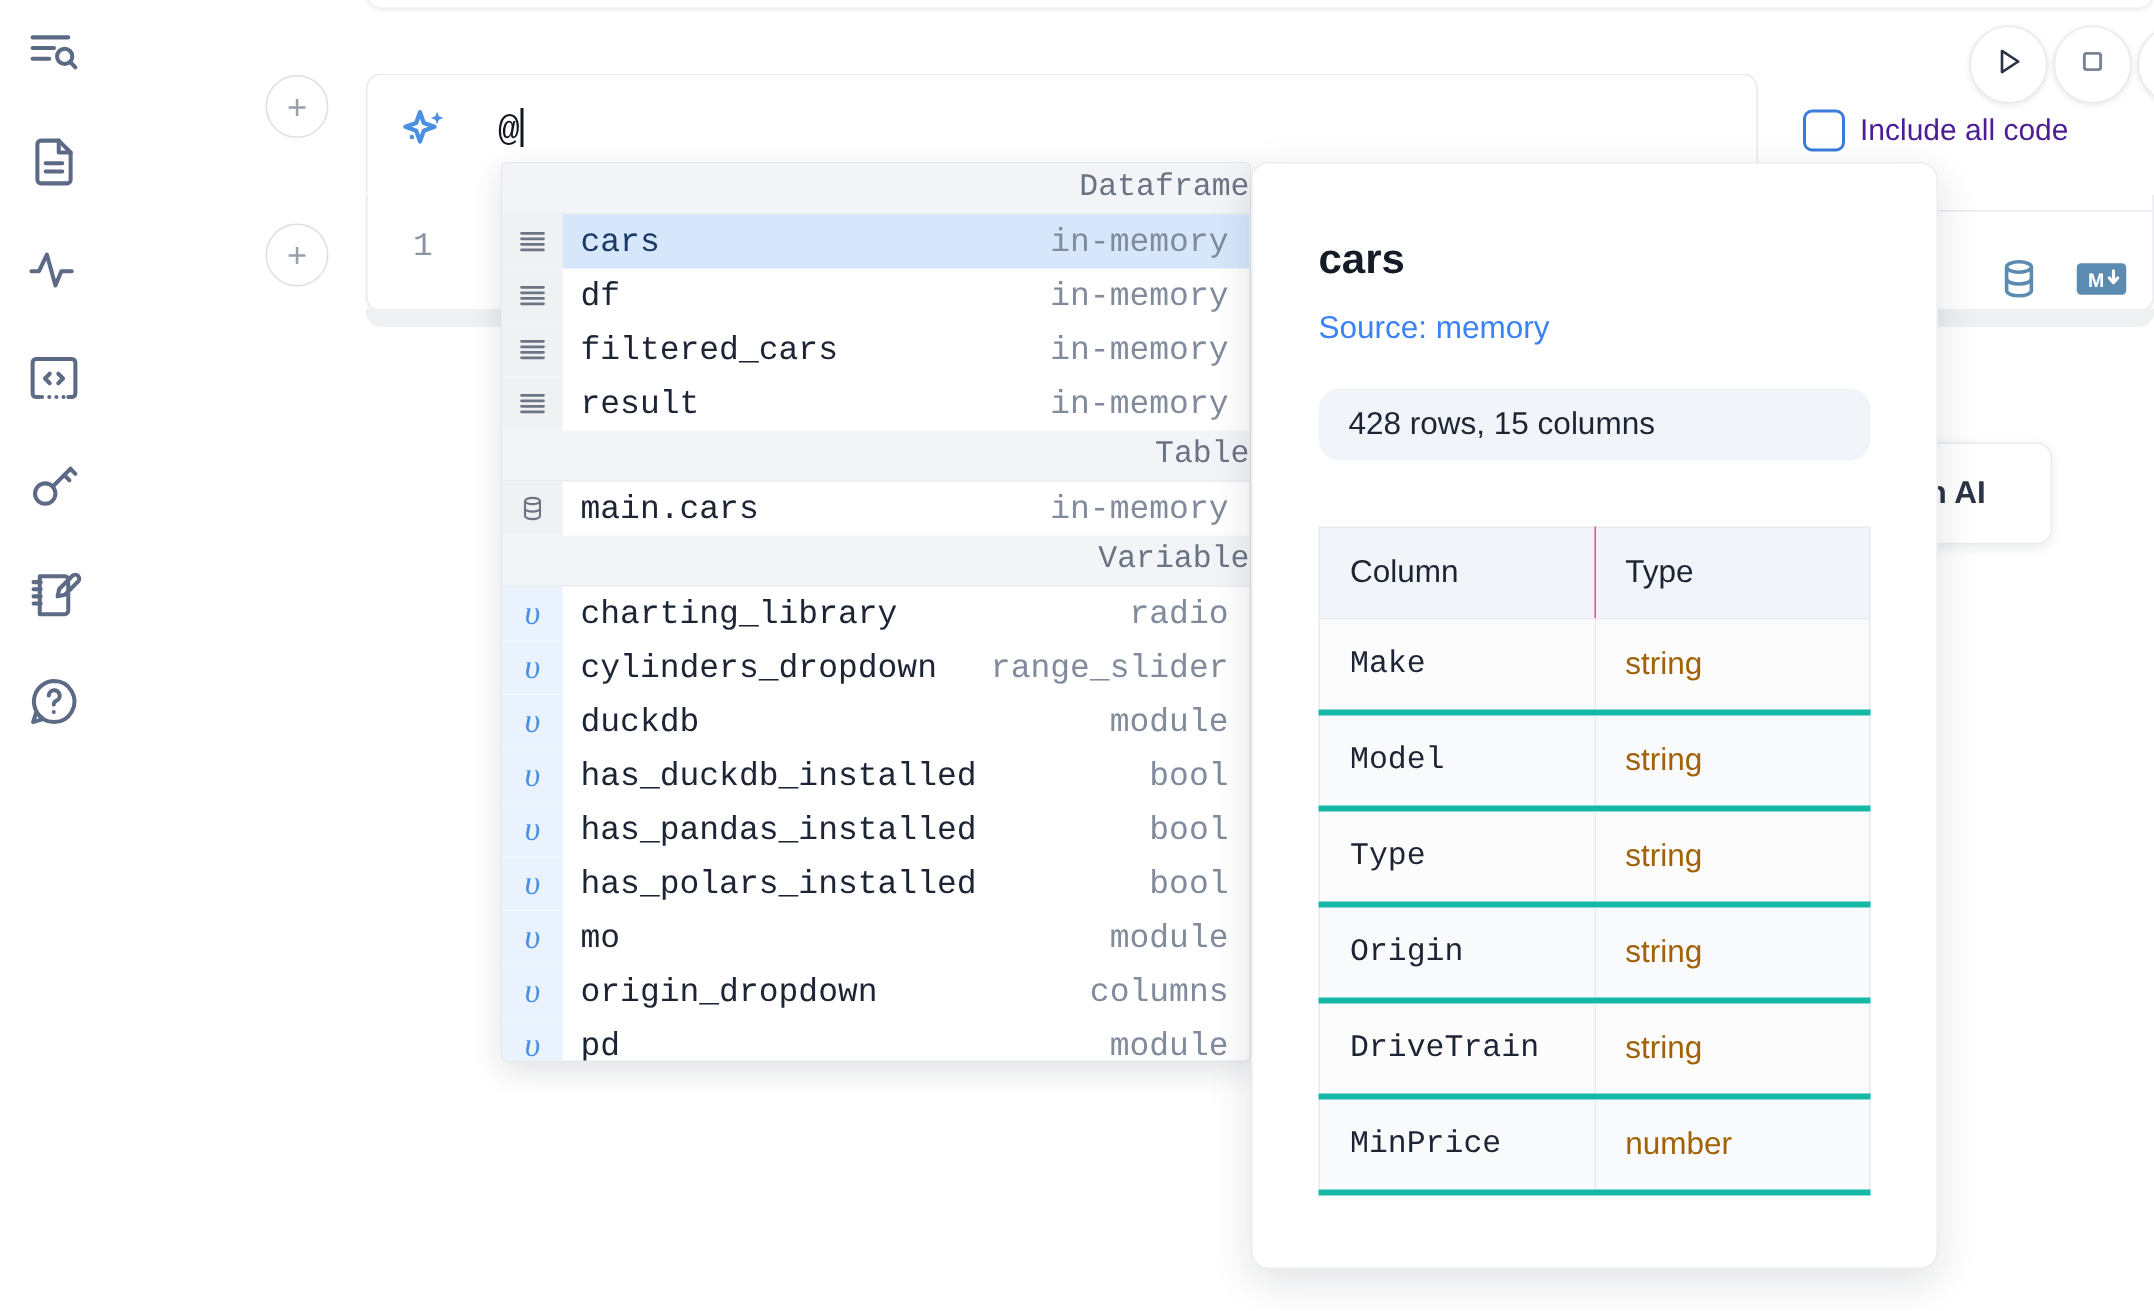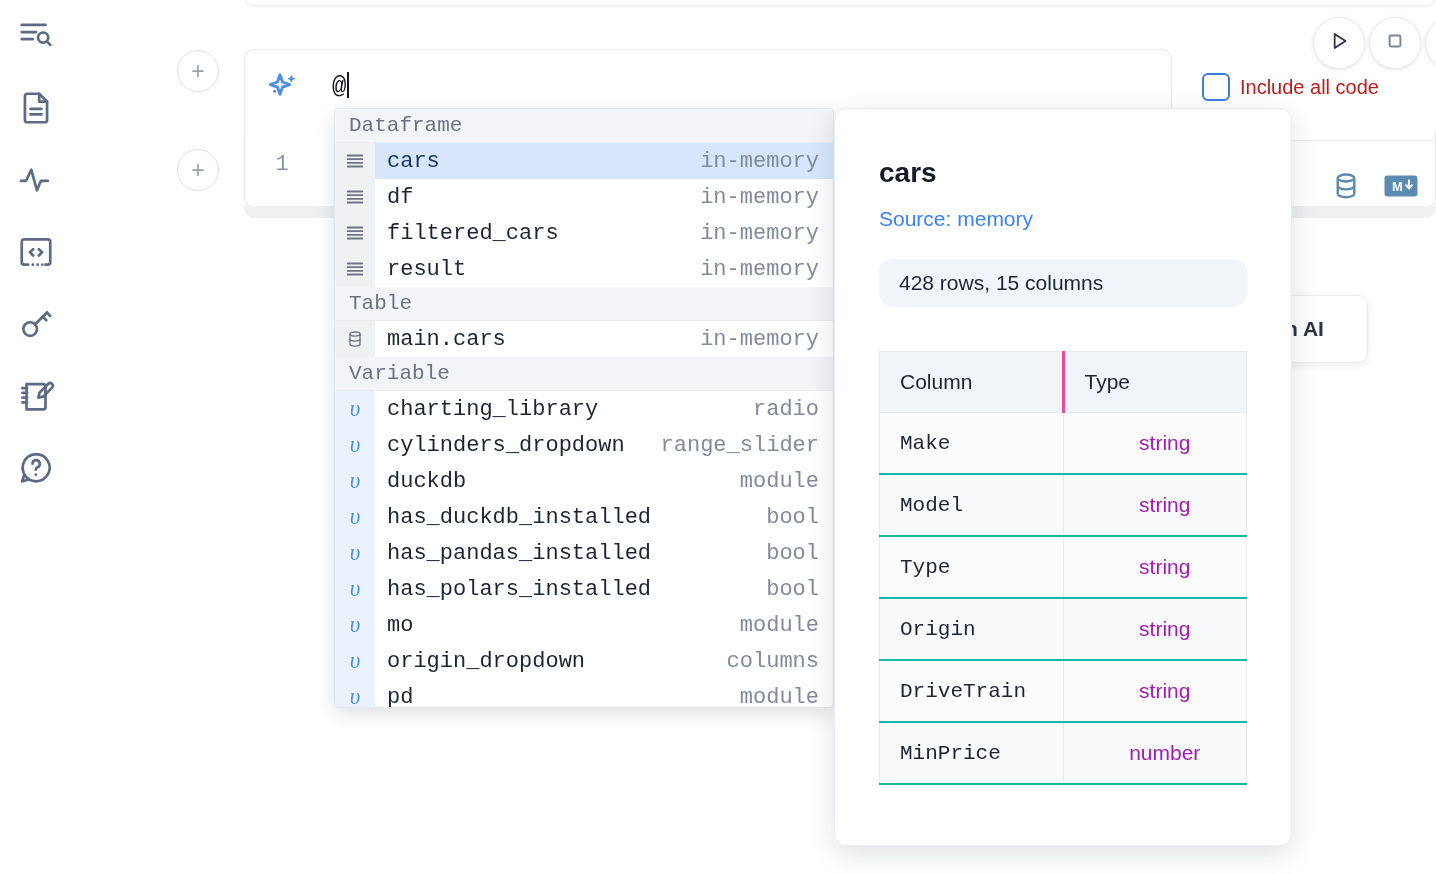--- a/index.html
+++ b/index.html
@@ -40,21 +40,21 @@
   
   .circ-btn { position:absolute; width:52px; height:52px; border-radius:50%;
               background:#fff; border:1px solid #e8eaee;
               box-shadow:0 1px 4px rgba(16,24,40,.10);
               display:flex; align-items:center; justify-content:center; cursor:pointer; }
 
   .include-row { position:absolute; left:1202px; top:73px;
                  display:flex; align-items:center; gap:10px; }
   .cb { width:28px; height:28px; border:2px solid #3b7ddd; border-radius:6px;
         background:#fff; cursor:pointer; flex:none; }
-  .include-label { font-size:20px; color:#b91c1c; white-space:nowrap; }
+  .include-label { font-size:20px; color:#4c1d95; white-space:nowrap; }
 
   
   .code-cell { position:absolute; left:244px; top:130px; width:1192px; height:78px;
                background:#fff; border:1px solid #e7e9ed; border-top:none;
                border-radius:0 0 10px 10px; box-shadow:0 2px 4px rgba(16,24,40,.05); }
   .code-cell-sep { position:absolute; left:1180px; top:140px; width:256px; height:1px;
                    background:#e8eaee; }
   .gutter-num { position:absolute; left:262px; top:152px; width:40px;
                 text-align:center; font-family:"Liberation Mono", monospace;
                 font-size:22px; color:#8b93a1; }
@@ -68,21 +68,21 @@
              box-shadow:0 2px 8px rgba(16,24,40,.08);
              display:flex; align-items:center; padding-left:26px;
              font-size:21px; font-weight:700; color:#2c3445; }
 
   
   .ac { position:absolute; left:334px; top:108px; width:500px; height:600px;
         background:#fff; border:1px solid #e4e7eb; border-radius:4px;
         box-shadow:0 6px 20px rgba(16,24,40,.13); overflow:hidden; }
   .ac-group { background:#f2f4f7; color:#6b7383; font-size:21px;
               font-family:"Liberation Mono", monospace; padding:5px 0 5px 14px;
-              border-bottom:1px solid #eaecef; }
+              border-bottom:1px solid #eaecef;text-align:right; }
   .ac-item { display:flex; align-items:center; height:36px;
              font-family:"Liberation Mono", monospace; font-size:22px; cursor:pointer; }
   .ac-gut { width:40px; height:36px; flex:none; display:flex;
             align-items:center; justify-content:center; }
   .ac-gut.df { background:#f0f1f3; color:#6d7584; }
   .ac-gut.tb { background:#f0f1f3; color:#6d7584; }
   .ac-gut.var { background:#eaf3fd; color:#4a90e2; font-style:italic;
                 font-family:"Liberation Serif", serif; font-size:23px; }
   .ac-body { flex:1; display:flex; align-items:center; justify-content:space-between;
              padding:0 14px 0 12px; height:36px; overflow:hidden; }
@@ -98,25 +98,25 @@
   .pv-title { position:absolute; left:44px; top:48px; font-size:28px;
               font-weight:700; color:#151b26; }
   .pv-src { position:absolute; left:44px; top:98px; font-size:21px; color:#3b82f6; }
   .pv-shape { position:absolute; left:44px; top:150px; width:368px; height:48px;
               background:#f1f4f8; border-radius:14px; display:flex; align-items:center;
               padding-left:20px; font-size:21px; color:#1d2433; }
   .pv-tbl { position:absolute; left:44px; top:242px; width:368px;
             border:1px solid #e7eaef; border-collapse:collapse; table-layout:fixed; }
   .pv-tbl th { background:#f1f4f8; text-align:left; font-weight:400;
                font-size:21px; color:#1d2433; padding:18px 0 18px 20px;
-               border-right:3px solid #ec4899; border-bottom:1px solid #e7eaef; }
+               border-right:1px solid #ec4899; border-bottom:1px solid #e7eaef; }
   .pv-tbl td { font-size:21px; padding:18px 0 18px 20px;
-               border-right:1px solid #e7eaef; border-bottom:2px solid #14b8a6; }
+               border-right:1px solid #e7eaef; border-bottom:4px solid #14b8a6; }
   .pv-tbl td.cname { font-family:"Liberation Mono", monospace; color:#1d2433; }
-  .pv-tbl td.ctype { color:#a21caf;text-align:center; }
+  .pv-tbl td.ctype { color:#a16207; }
   .pv-tbl tr:nth-child(odd) td { background:#fcfcfd; }
   .pv-tbl tr:nth-child(even) td { background:#f8fafc; }
   .pv-tbl th:last-child, .pv-tbl td:last-child { border-right:none; }
 </style>
 </head>
 <body>
 
 <div class="root">
 
   <div class="rail">

